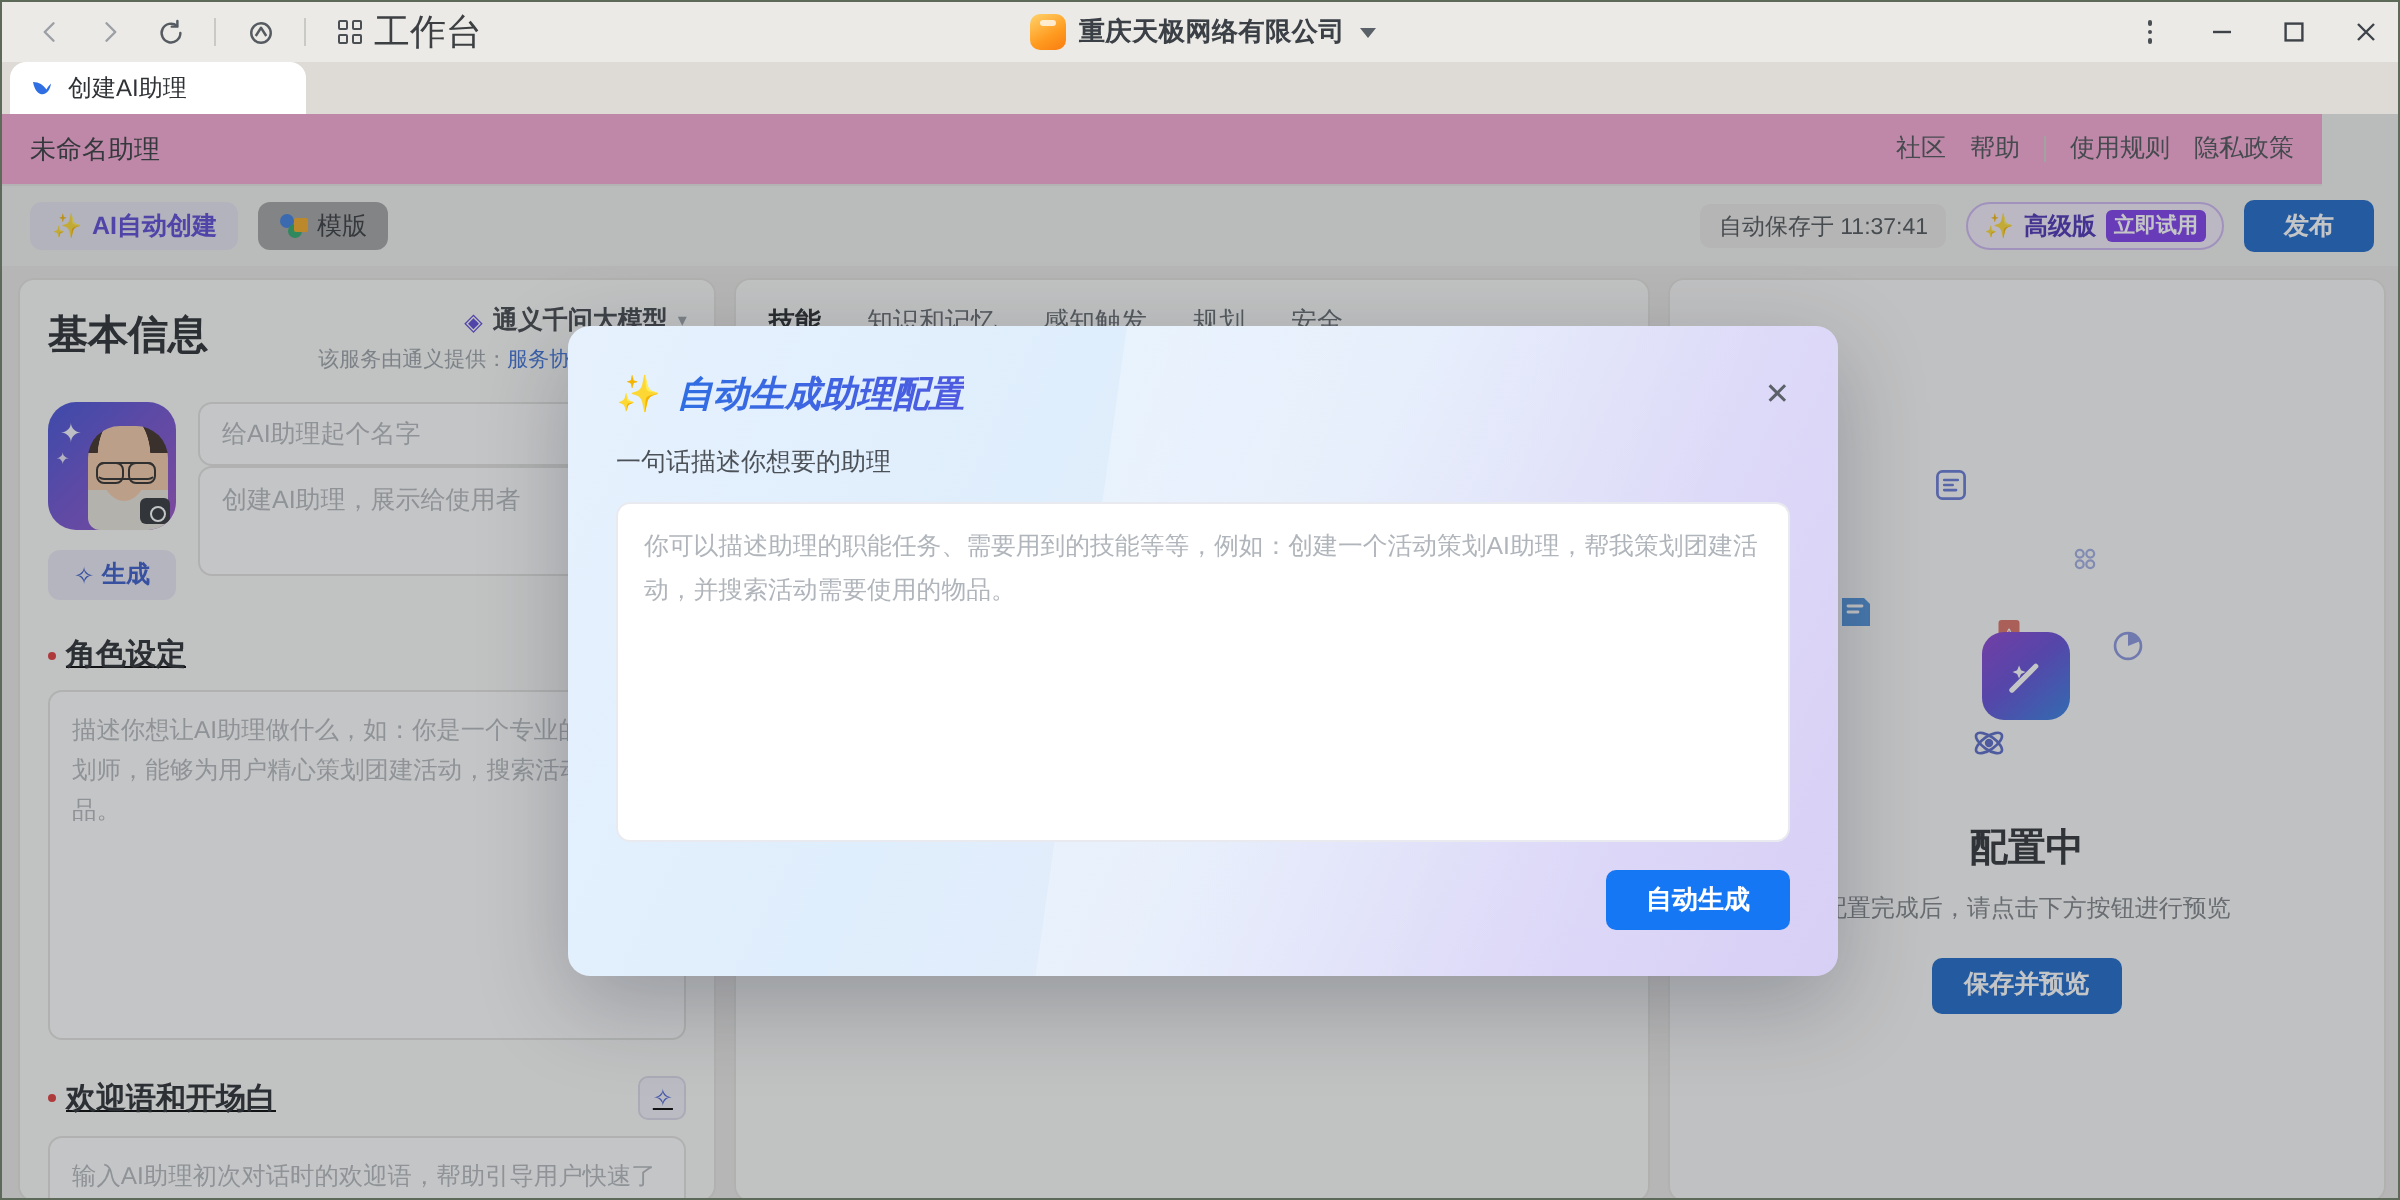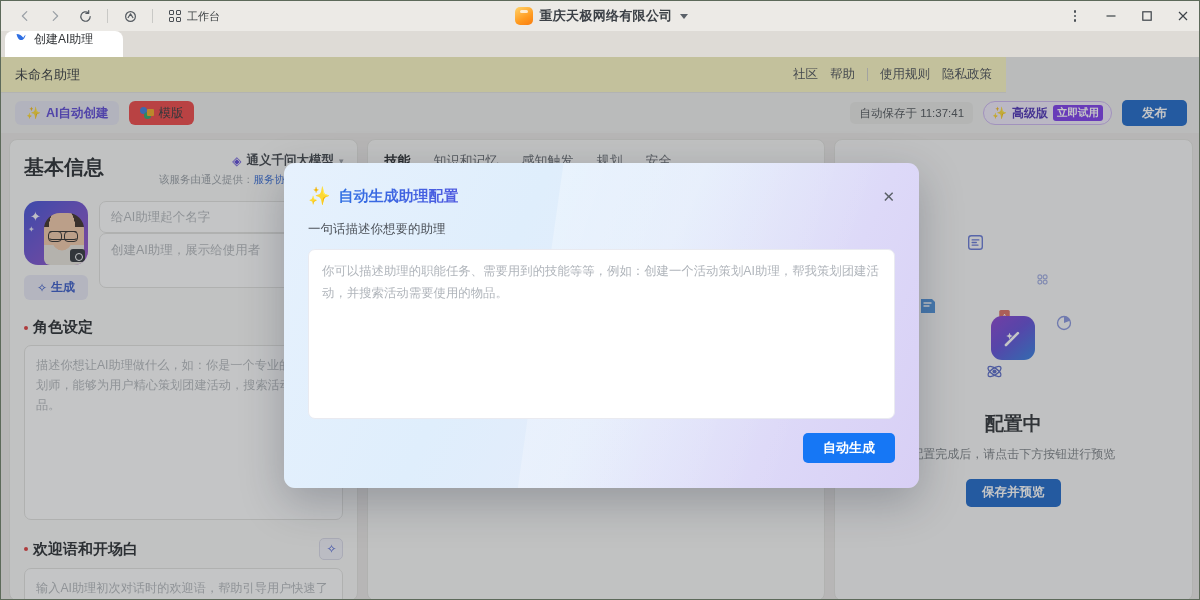--- a/index.html
+++ b/index.html
@@ -23,21 +23,21 @@
   }
   .nav-group { display: flex; align-items: center; gap: 2px; padding-left: 10px; }
   .navbtn {
     width: 28px; height: 24px; display: flex; align-items: center; justify-content: center;
     color: #9aa0a6; border-radius: 4px;
   }
   .navbtn.dark { color: #555b61; }
   .vsep { width: 1px; height: 14px; background: #c9c9c6; margin: 0 6px; }
   .wsbtn {
     display: flex; align-items: center; gap: 6px; padding: 2px 8px;
-    font-size: 11px; color: #3c4043; border-radius: 4px;
+    font-size: 18px; color: #3c4043; border-radius: 4px;
   }
   .grid-icon {
     display: grid; grid-template-columns: 5px 5px; grid-template-rows: 5px 5px;
     gap: 2px;
   }
   .grid-icon i { display:block; width:5px; height:5px; border:1.2px solid #4a4f54; border-radius:1px; }
 
   .title-center {
     position: absolute; left: 0; right: 0; top: 0; height: 30px;
     display: flex; align-items: center; justify-content: center; gap: 7px;
@@ -64,33 +64,33 @@
   .wbtn { width: 36px; height: 30px; display:flex; align-items:center; justify-content:center; color:#3d4349; }
   .dots3 { display:flex; flex-direction:column; gap:2px; align-items:center; }
   .dots3 i { width:2.5px; height:2.5px; border-radius:50%; background:#4a4f54; display:block; }
 
   
   .tabstrip {
     position: absolute; top: 30px; left: 0; width: 1200px; height: 26px;
     background: #dedbd6;
   }
   .browser-tab {
-    position: absolute; left: 4px; top: 0; height: 26px; width: 118px;
+    position: absolute; left: 4px; top: 0; height: 26px; width: 148px;
     background: #ffffff; border-radius: 8px 8px 0 0;
-    display: flex; gap: 7px; padding: 0 10px;
+    display: flex; align-items: center; gap: 7px; padding: 0 10px;
   }
   .tab-bird {
     width: 12px; height: 12px; flex: none;
   }
   .tab-title { font-size: 12px; color: #303336; white-space: nowrap; }
 
   
   .appheader {
-    position: absolute; top: 56px; left: 0; width: 1005px; height: 36px;
-    background: #fef9c3; border-bottom: 1px solid #e6e6e3;
+    position: absolute; top: 56px; left: 0; width: 1160px; height: 36px;
+    background: #f9a8d4; border-bottom: 1px solid #e6e6e3;
     display: flex; align-items: center;
   }
   .doc-title { position:absolute; left: 14px; font-size: 13px; color: #33373b; }
   .seg-tabs {
     position: absolute; left: 500px; top: 6px;
     display: flex; background: #ebebe8; border-radius: 6px; padding: 2px;
     border: 1px solid #e0e0dc;
   }
   .seg-tab {
     padding: 3px 18px; font-size: 12.5px; color: #4d5257; border-radius: 4px;
@@ -106,21 +106,21 @@
     background: #f1f1ef;
     display: flex; align-items: center;
   }
   .tb-left { position:absolute; left: 14px; display: flex; gap: 10px; align-items:center; }
   .pill {
     display: flex; align-items: center; gap: 5px;
     height: 24px; padding: 0 11px; border-radius: 6px;
     background: #e6e6f2; font-size: 12.5px;
   }
   .pill.ai { color: #5b47d6; font-weight: 600; }
-  .pill.tpl { background: #ef4444; color: #33373b; }
+  .pill.tpl { background: #a3a3a3; color: #33373b; }
   .sparkle {
     font-size: 12px; color: #6a52e5;
   }
   .tpl-icon { width: 13px; height: 13px; position: relative; display:inline-block; }
   .tpl-icon i { position:absolute; width:7px; height:7px; border-radius:50%; display:block; }
   .tpl-icon i:nth-child(1){ left:0; top:0; background:#3b7de0; }
   .tpl-icon i:nth-child(2){ left:4px; top:5px; background:#2aa86a; }
   .tpl-icon i:nth-child(3){ left:7px; top:2px; background:#f2a821; border-radius:1px; }
 
   .tb-right { position:absolute; right: 14px; display: flex; gap: 10px; align-items:center; }
@@ -202,21 +202,21 @@
     font-size: 12px; color: #3658c8; font-weight: 600;
   }
   .fields { flex: 1; display: flex; flex-direction: column; gap: 0; }
   .field {
     border: 1px solid #e3e3e0; border-radius: 7px; background: #fff;
     font-size: 12.5px; color: #b4b8bc; padding: 8px 11px;
   }
   .field.one { height: 32px; padding: 7px 11px; }
   .field.two { height: 55px; }
 
-  .sec-title { display:flex; align-items:center; gap:5px; margin-top: 18px; }
+  .sec-title { display:flex; align-items:center; gap:5px; margin-top: 18px; text-decoration: underline; }
   .req-dot { width: 4px; height: 4px; border-radius: 50%; background: #e03a3a; }
   .sec-name { font-size: 15px; font-weight: 700; color: #262a2e; }
   .sec-spark {
     margin-left: auto; width: 24px; height: 22px; border-radius: 5px;
     border: 1px solid #dadae8; background: #f3f3fb;
     display:flex; align-items:center; justify-content:center; color:#4d63d6; font-size: 12px;
   }
   .bigbox {
     margin-top: 8px; border: 1px solid #e3e3e0; border-radius: 7px; background: #fff;
     padding: 9px 11px; font-size: 12.2px; line-height: 1.65; color: #b4b8bc;
@@ -267,21 +267,21 @@
   .modal-sheen {
     position:absolute; left:40%; top:-20%; width:60%; height:160%;
     background: linear-gradient(100deg, rgba(255,255,255,.30), rgba(255,255,255,0) 70%);
     transform: rotate(8deg);
   }
   .modal-head {
     position: relative; display: flex; align-items: center; padding: 22px 24px 0 24px;
   }
   .modal-ai-ic { font-size: 18px; color: #3f6fe0; margin-right: 8px; }
   .modal-title {
-    font-size: 15px; font-weight: 700; 
+    font-size: 18px; font-weight: 700; font-style: italic;
     background: linear-gradient(90deg,#2f6fe3,#4f5ae0);
     -webkit-background-clip: text; background-clip: text; color: transparent; text-align: center;
   }
   .modal-close {
     margin-left: auto; color: #5b6168; font-size: 15px; line-height: 1;
   }
   .modal-label {
     position: relative; padding: 14px 24px 0 24px; font-size: 12.5px; color: #4c5158;
   }
   .modal-textarea {

